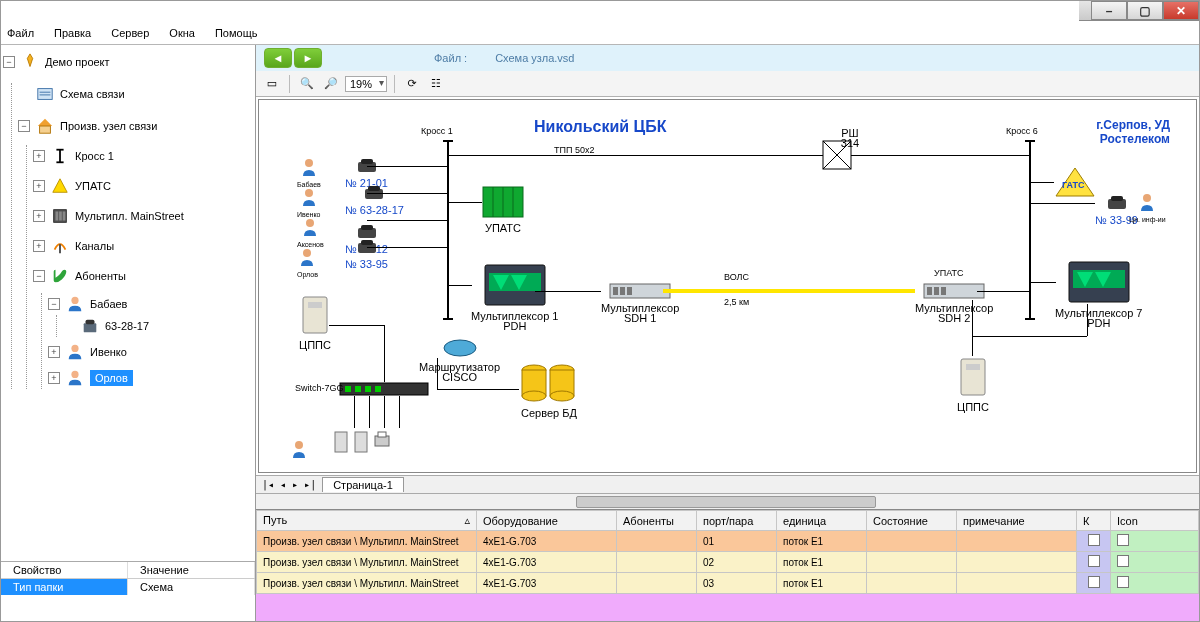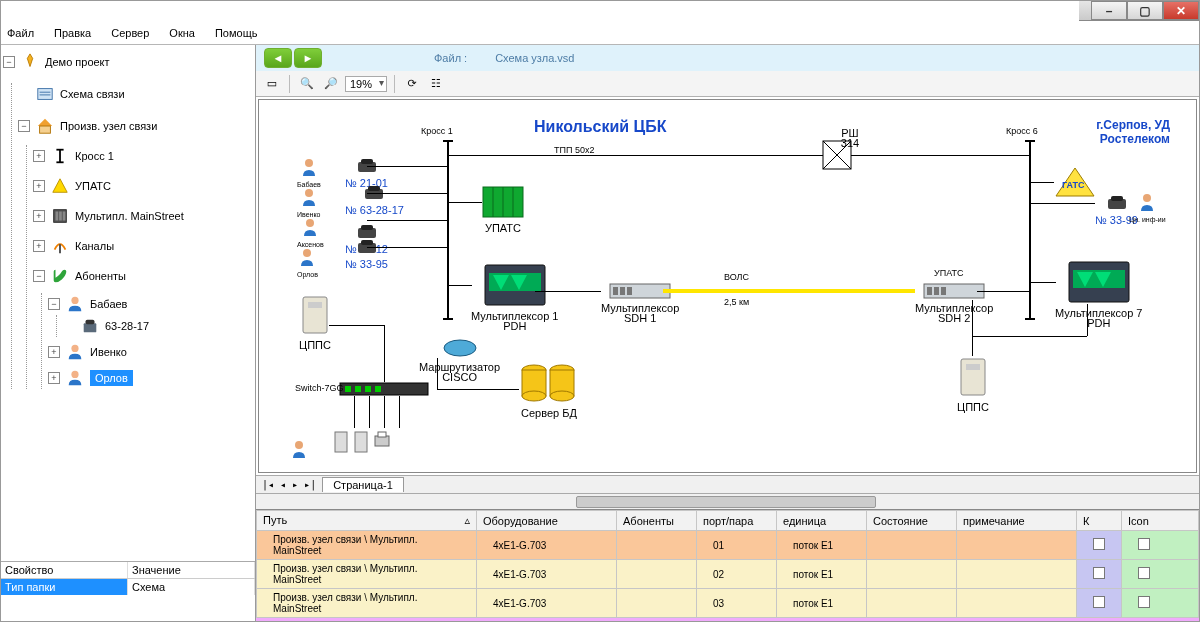--- a/index.html
+++ b/index.html
@@ -28,21 +28,21 @@
 .row .lbl { }
 .row .lbl.sel { background: #1e90ff; color: #fff; padding: 2px 5px; }
 .dots { border-left: 1px dotted #999; margin-left: 8px; padding-left: 6px; }
 
 
 .svg { width: 18px; height: 18px; }
 
 
 .props { height: 60px; border-top: 1px solid #aaa; background: #fff; font-size: 11px; }
 .props .hdr, .props .r { display: flex; }
-.props .c { flex: 1; padding: 2px 4px; border-right: 1px solid #ddd; }
+.props .c { flex: 1; padding: 2px 12px; border-right: 1px solid #ddd; }
 .props .hdr { background: #fff; border-bottom: 1px solid #ccc; }
 .props .r.sel .c:first-child { background: #1e90ff; color: #fff; }
 
 
 .filebar { height: 26px; background: #dff2fb; display: flex; align-items: center; padding-left: 8px; color: #4e7da6; font-size: 16px; }
 .filebar .navbtns { display: flex; margin-right: 110px; }
 .filebar .nb { width: 28px; height: 20px; border: 1px solid #6fae2f; border-radius: 4px; background: linear-gradient(#7fce3a, #59a61b); color: #fff; display: flex; align-items: center; justify-content: center; margin-right: 2px; font-weight: bold; }
 .tbar { height: 26px; background: #f4f4f4; border-bottom: 1px solid #b0b0b0; display: flex; align-items: center; padding-left: 6px; gap: 4px; }
 .tbar .tb { width: 20px; height: 20px; display: flex; align-items: center; justify-content: center; }
 .tbar .zoom { border: 1px solid #aaa; padding: 1px 14px 1px 4px; background: #fff; font-size: 11px; position: relative; }
@@ -67,21 +67,21 @@
 .pager { height: 18px; background: #f0f0f0; border-top: 1px solid #aaa; display: flex; align-items: center; padding-left: 6px; gap: 6px; font-size: 10px; }
 .pager .pbtn { font-family: monospace; font-size: 10px; cursor: pointer; }
 .pager .ptab { background: #fff; border: 1px solid #999; border-bottom: none; padding: 1px 10px; }
 
 .hscroll { height: 16px; background: #f0f0f0; border-top: 1px solid #aaa; position: relative; }
 .hscroll .thumb { position: absolute; top: 2px; height: 12px; background: #ccc; border: 1px solid #999; border-radius: 2px; }
 
 .grid { height: 112px; border-top: 1px solid #888; overflow: hidden; background: #f0abfc; }
 .grid table { width: 100%; border-collapse: collapse; }
 .grid th { background: #f2f2f2; border: 1px solid #c6c6c6; padding: 3px 6px; text-align: left; font-weight: normal; font-size: 11px; }
-.grid td { border: 1px solid #c6c6c6; padding: 3px 16px; font-size: 10px; }
+.grid td { border: 1px solid #c6c6c6; padding: 3px 6px; font-size: 10px; }
 .grid tr.r0 td { background: #fac79a; }
 .grid tr.r1 td { background: #faf2c8; }
 .grid tr.r2 td { background: #faf2c8; }
 .grid td.kc { background: #c7c6f2 !important; text-align: center; }
 .grid td.ic { background: #c1f0c1 !important; }
 .chk { display: inline-block; width: 12px; height: 12px; border: 1px solid #777; background: #fff; }
 </style>
 </head>
 <body>
 

